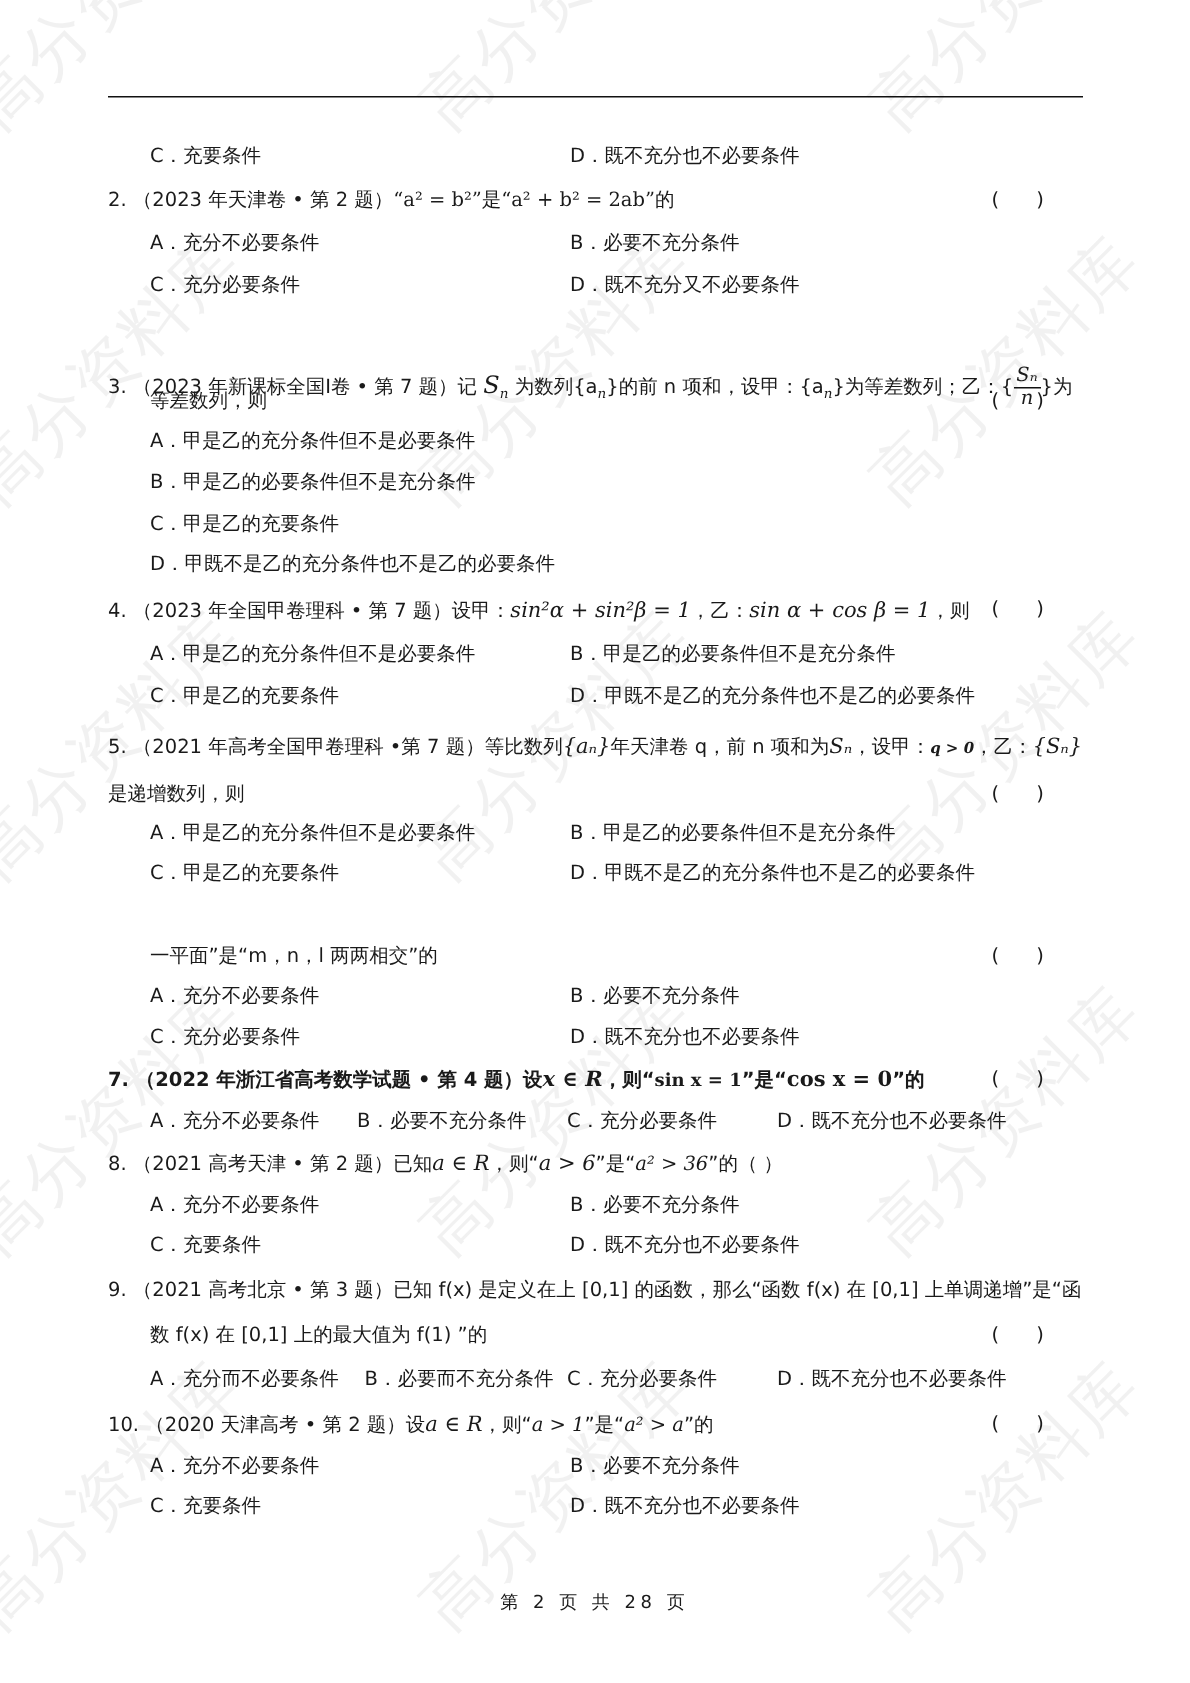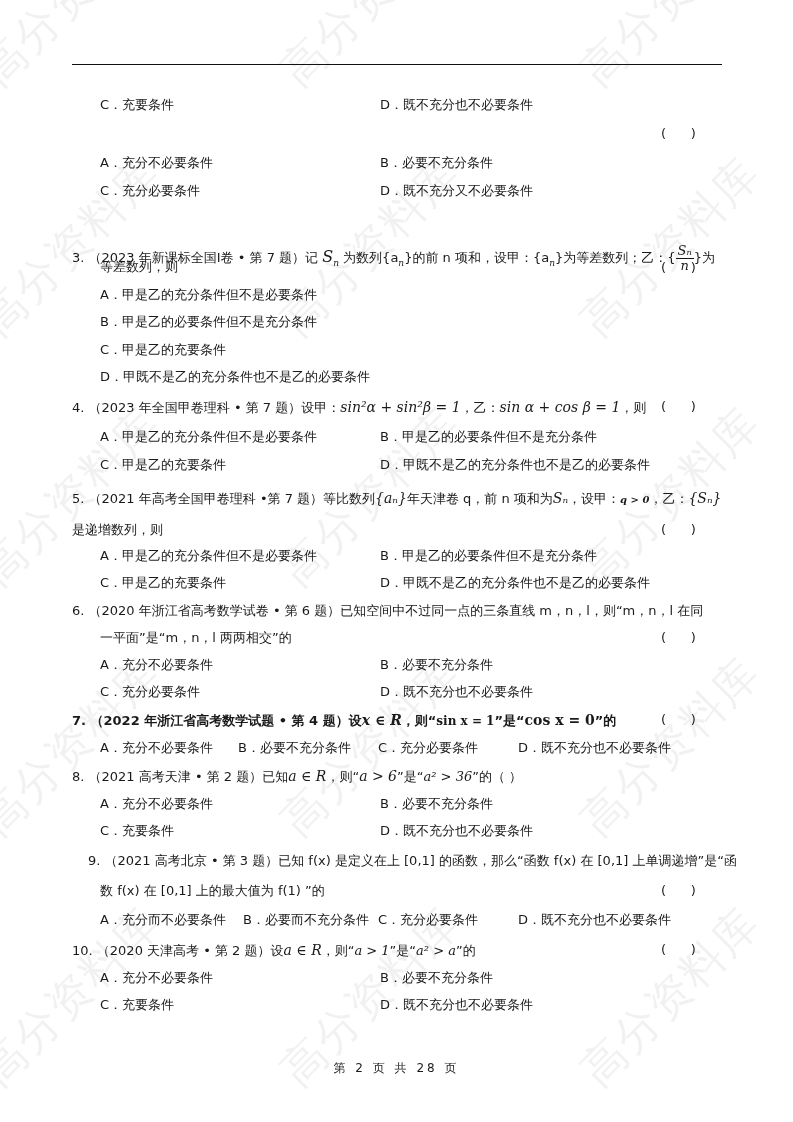--- a/index.html
+++ b/index.html
@@ -44,20 +44,24 @@
     <div class="wm" style="left:610px;top:1040px;">高分资料库</div>
   </div>
 
   <div class="header-rule"></div>
 
   <div class="content">
 
     <div class="opt" style="left:100px;top:96px;">C．充要条件</div>
     <div class="opt" style="left:380px;top:96px;">D．既不充分也不必要条件</div>
 
+    <div class="line" style="left:72px;top:125px;">
+      <span>2.</span>
+      <span>（2023 年天津卷 • 第 2 题）</span><span class="mr">“a² = b²”是“a² + b² = 2ab”的</span>
+    </div>
     <div class="paren" style="top:125px;">(      )</div>
     <div class="opt" style="left:100px;top:154px;">A．充分不必要条件</div>
     <div class="opt" style="left:380px;top:154px;">B．必要不充分条件</div>
     <div class="opt" style="left:100px;top:182px;">C．充分必要条件</div>
     <div class="opt" style="left:380px;top:182px;">D．既不充分又不必要条件</div>
 
     <div class="line" style="left:72px;top:214px;line-height:30px;margin-top:28px;">
       <span>3.</span>
       <span>（2023 年新课标全国Ⅰ卷 • 第 7 题）</span><span>记 </span><span class="m" style="font-size:16px;">S</span><sub class="m" style="font-size:9px;">n</sub><span> 为数列{a</span><sub class="m" style="font-size:9px;">n</sub><span>}的前 n 项和，设甲：{a</span><sub class="m" style="font-size:9px;">n</sub><span>}为等差数列；乙：{</span><span class="frac m"><span class="num">Sₙ</span><span>n</span></span><span>}为</span>
     </div>
@@ -82,24 +86,20 @@
       <span>5.</span>
       <span>（2021 年高考全国甲卷理科 •第 7 题）</span><span>等比数列</span><span class="m" style="font-size:14px;">{aₙ}</span><span>年天津卷 q，前 n 项和为</span><span class="m" style="font-size:14px;">Sₙ</span><span>，设甲：</span><span class="m" style="font-size:10px;font-weight:bold;">q &gt; 0</span><span>，乙：</span><span class="m" style="font-size:14px;">{Sₙ}</span>
     </div>
     <div class="line" style="left:72px;top:521px;">是递增数列，则</div>
     <div class="paren" style="top:521px;">(      )</div>
     <div class="opt" style="left:100px;top:547px;">A．甲是乙的充分条件但不是必要条件</div>
     <div class="opt" style="left:380px;top:547px;">B．甲是乙的必要条件但不是充分条件</div>
     <div class="opt" style="left:100px;top:574px;">C．甲是乙的充要条件</div>
     <div class="opt" style="left:380px;top:574px;">D．甲既不是乙的充分条件也不是乙的必要条件</div>
 
-    <div class="line" style="left:72px;top:602px;">
-      <span>6.</span>
-      <span>（2020 年浙江省高考数学试卷 • 第 6 题）</span><span>已知空间中不过同一点的三条直线 m，n，l，则“m，n，l 在同</span>
-    </div>
     <div class="line" style="left:100px;top:629px;">一平面”是“m，n，l 两两相交”的</div>
     <div class="paren" style="top:629px;">(      )</div>
     <div class="opt" style="left:100px;top:656px;">A．充分不必要条件</div>
     <div class="opt" style="left:380px;top:656px;">B．必要不充分条件</div>
     <div class="opt" style="left:100px;top:683px;">C．充分必要条件</div>
     <div class="opt" style="left:380px;top:683px;">D．既不充分也不必要条件</div>
 
     <div class="line" style="left:72px;top:711px;font-weight:bold;">
       <span>7.</span>
       <span>（2022 年浙江省高考数学试题 • 第 4 题）</span><span>设</span><span class="m" style="font-size:14px;">x ∈ R</span><span>，则“</span><span class="mr" style="font-size:12px;">sin x = 1</span><span>”是“</span><span class="mr" style="font-size:14px;">cos x = 0</span><span>”的</span>
@@ -112,21 +112,21 @@
 
     <div class="line" style="left:72px;top:767px;">
       <span>8.</span>
       <span>（2021 高考天津 • 第 2 题）</span><span>已知</span><span class="m" style="font-size:14px;">a ∈ R</span><span>，则“</span><span class="m" style="font-size:14px;">a &gt; 6</span><span>”是“</span><span class="m" style="font-size:13px;">a² &gt; 36</span><span>”的（      ）</span>
     </div>
     <div class="opt" style="left:100px;top:795px;">A．充分不必要条件</div>
     <div class="opt" style="left:380px;top:795px;">B．必要不充分条件</div>
     <div class="opt" style="left:100px;top:822px;">C．充要条件</div>
     <div class="opt" style="left:380px;top:822px;">D．既不充分也不必要条件</div>
 
-    <div class="line" style="left:88px;top:852px;">
+    <div class="line" style="left:72px;top:852px;">
       <span>9.</span>
       <span>（2021 高考北京 • 第 3 题）</span><span>已知 f(x) 是定义在上 [0,1] 的函数，那么“函数 f(x) 在 [0,1] 上单调递增”是“函</span>
     </div>
     <div class="line" style="left:100px;top:882px;">数 f(x) 在 [0,1] 上的最大值为 f(1) ”的</div>
     <div class="paren" style="top:882px;">(      )</div>
     <div class="opt" style="left:100px;top:911px;">A．充分而不必要条件</div>
     <div class="opt" style="left:243px;top:911px;">B．必要而不充分条件</div>
     <div class="opt" style="left:378px;top:911px;">C．充分必要条件</div>
     <div class="opt" style="left:518px;top:911px;">D．既不充分也不必要条件</div>
 

